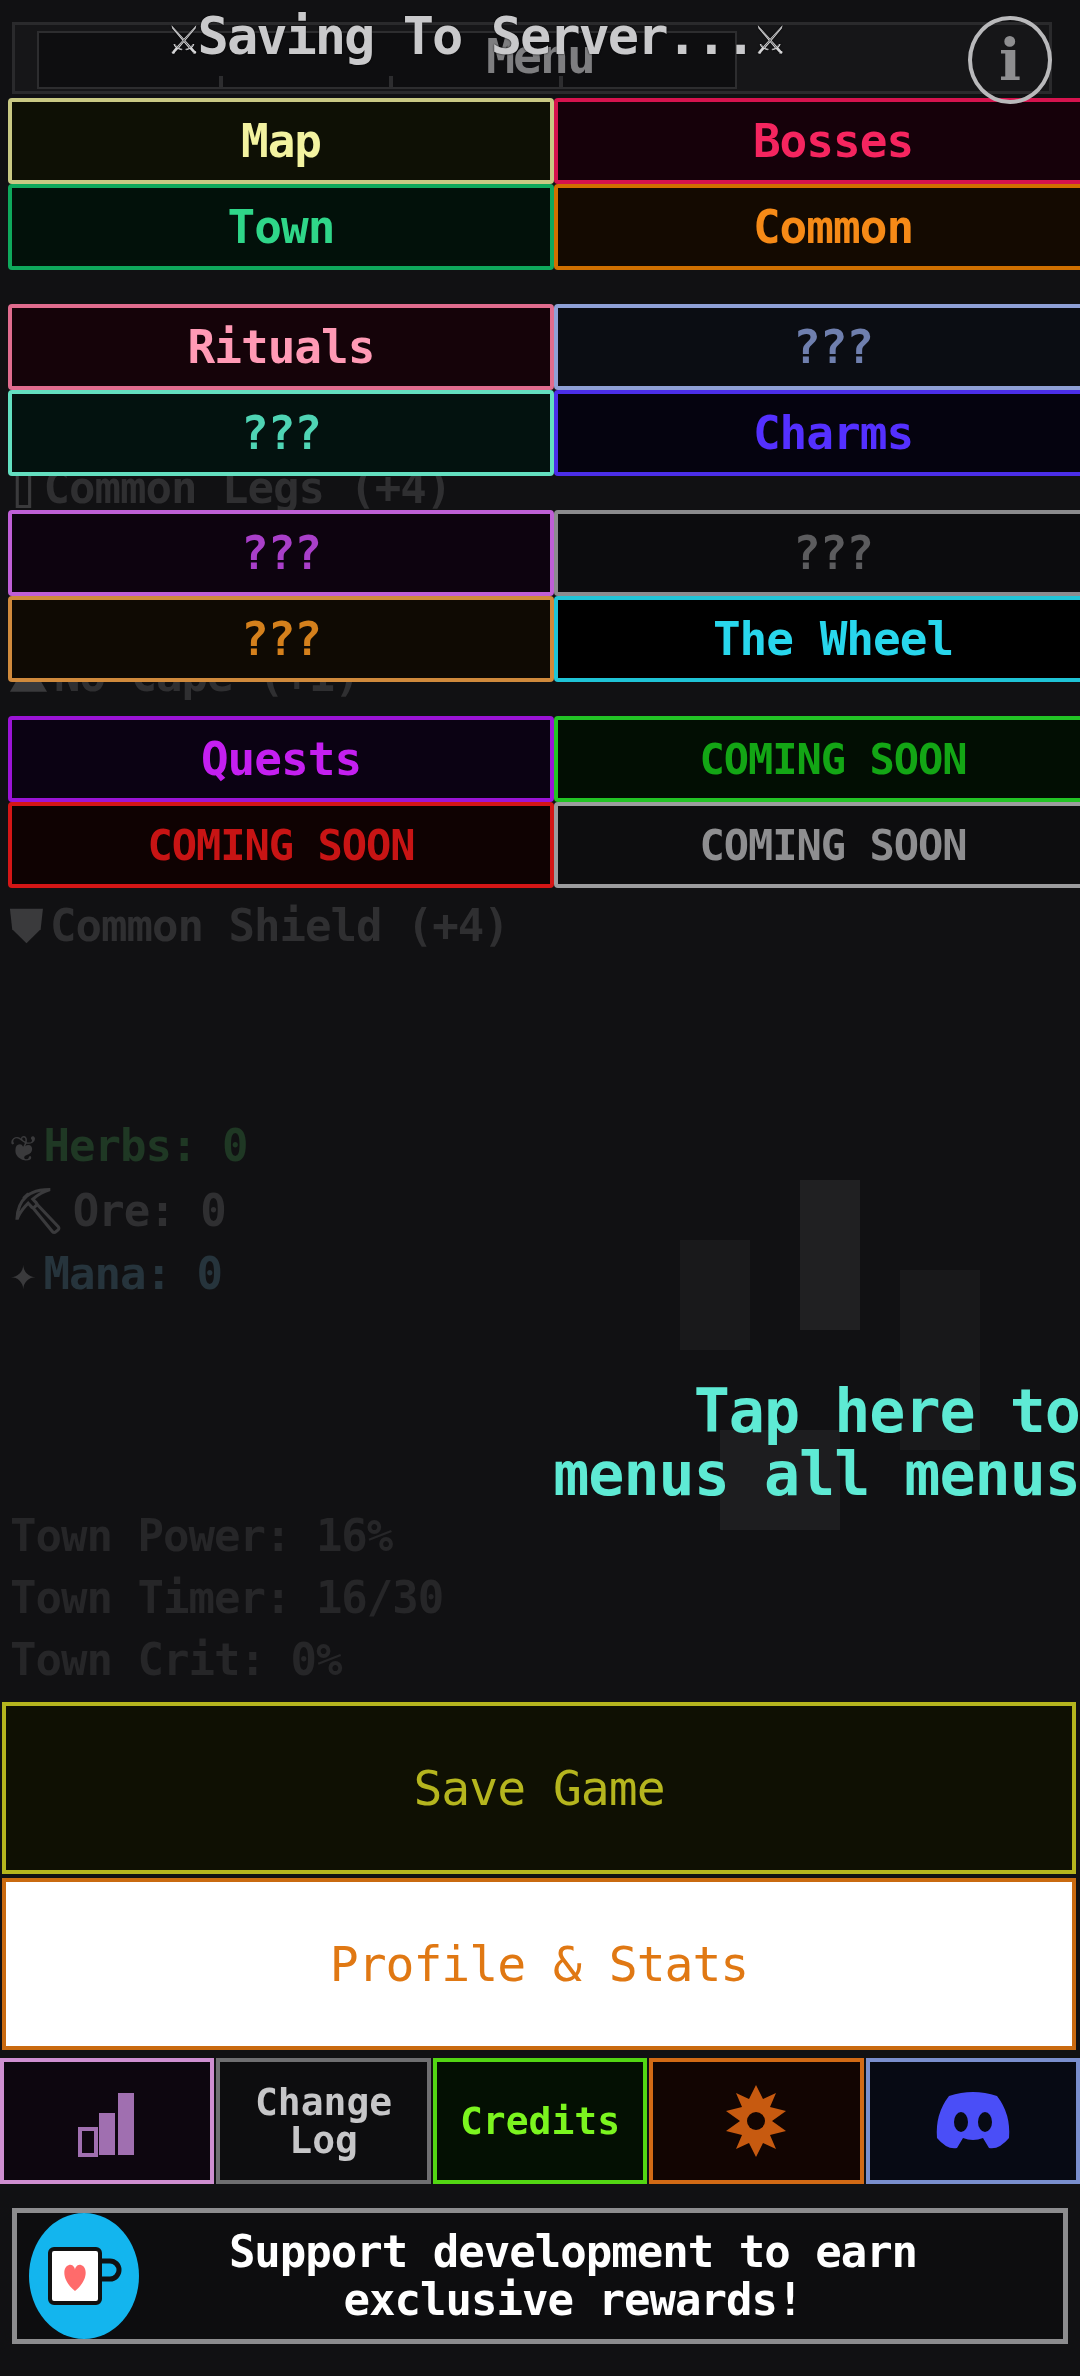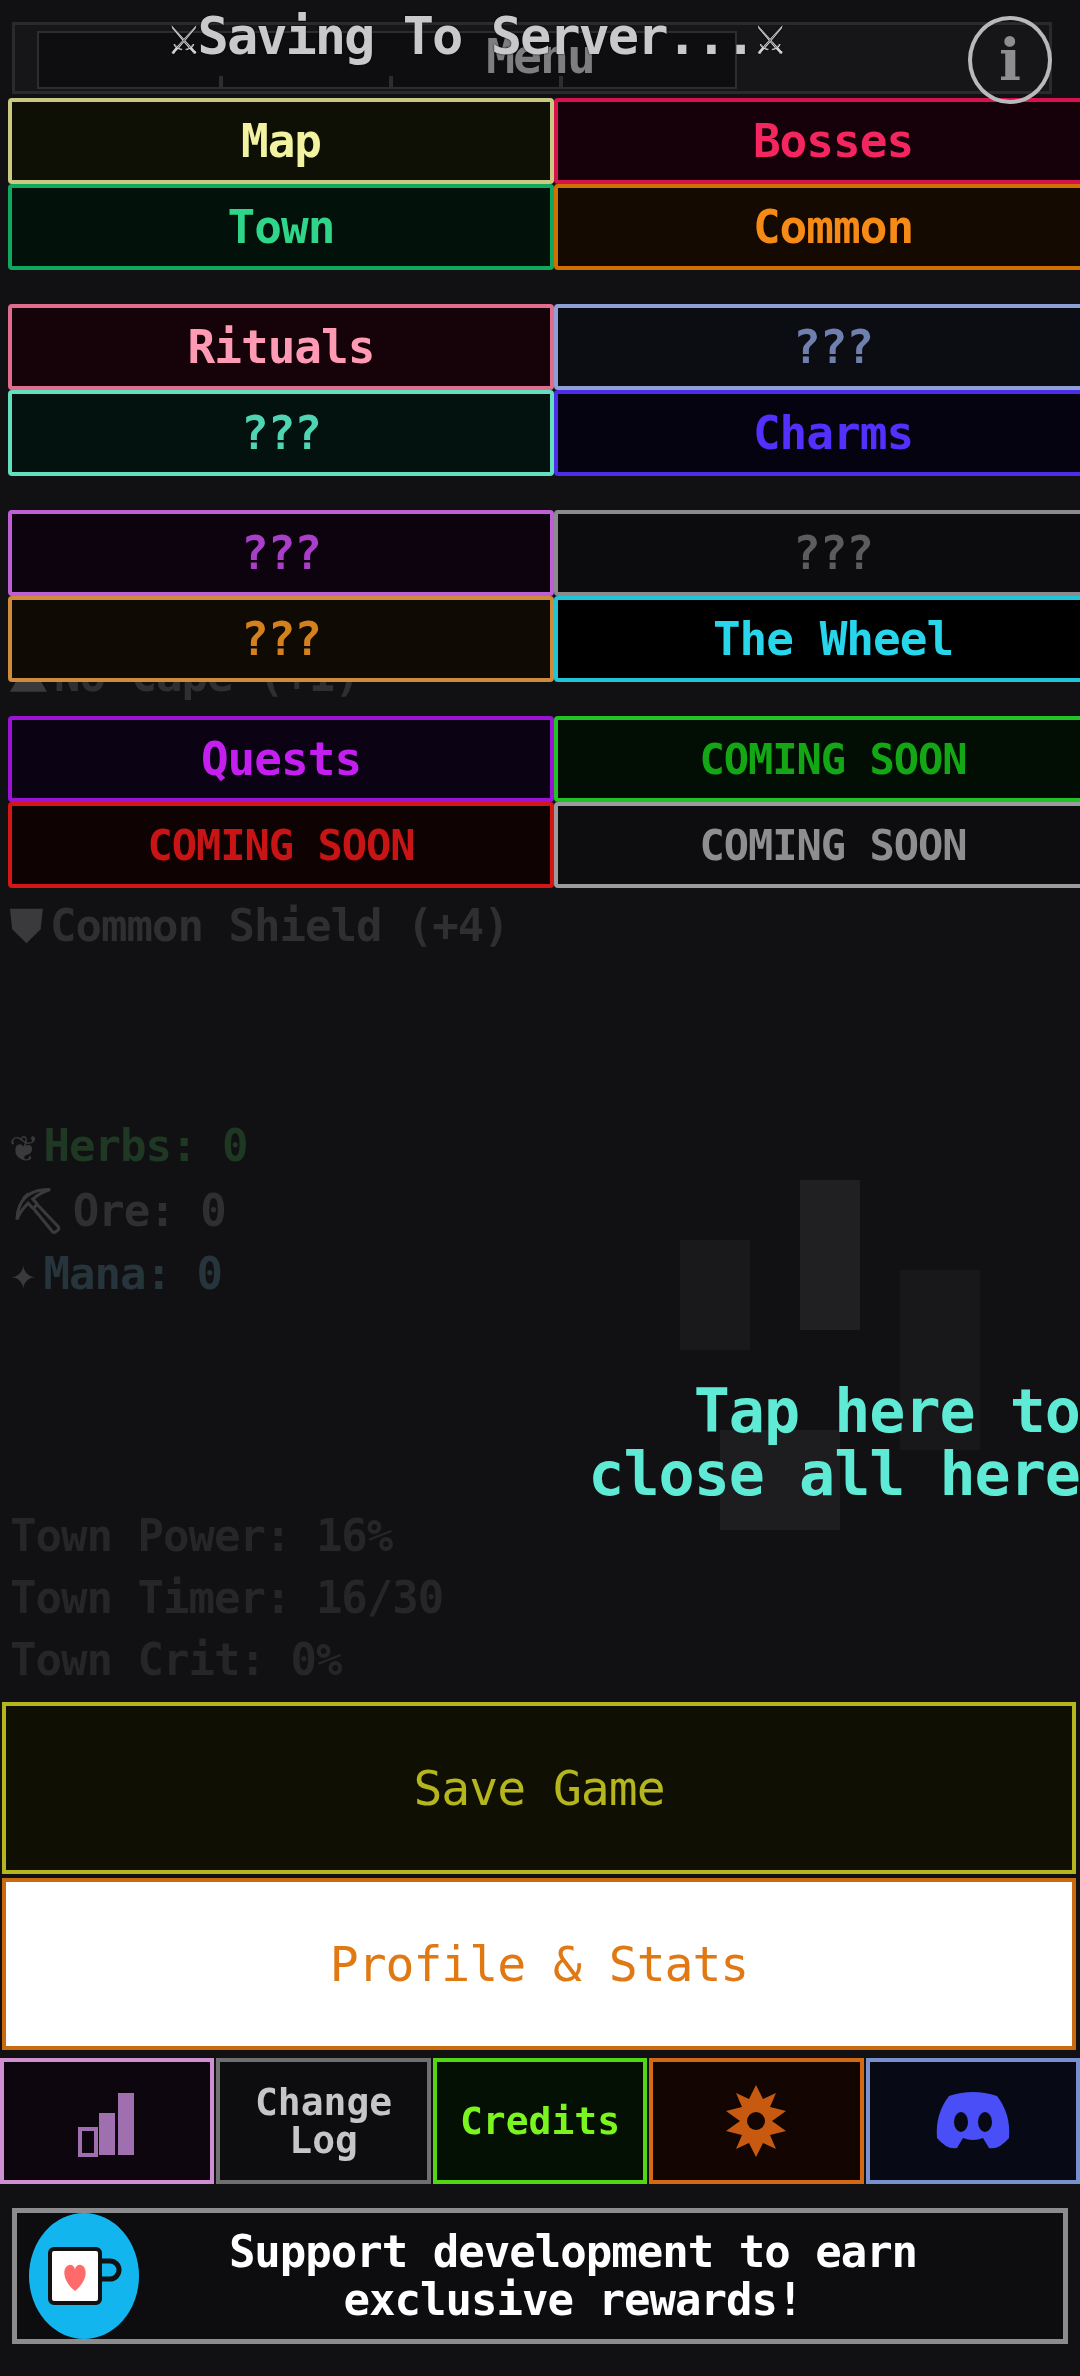--- a/index.html
+++ b/index.html
@@ -134,20 +134,21 @@
   }
 </style>
 </head>
 <body>
 
 <div class="screen">
 
   <div class="bg-layer">
     <div class="bg-blocks"></div>
     <div class="bg-line" style="top:368px"><span class="ic">⛑</span><span>Common Helmet  (+4)</span></div>
+    <div class="bg-line" style="top:462px"><span class="ic">⌷</span><span>Common Legs  (+4)</span></div>
     <div class="bg-line" style="top:524px"><span class="ic">✋</span><span>Common Gloves  (+4)</span></div>
     <div class="bg-line" style="top:588px"><span class="ic">⌐</span><span>Common Boots  (+4)</span></div>
     <div class="bg-line" style="top:650px"><span class="ic">⛰</span><span>No Cape  (+1)</span></div>
     <div class="bg-line" style="top:712px"><span class="ic">♡</span><span>Common Necklace  (+4)</span></div>
     <div class="bg-line" style="top:775px"><span class="ic">◌</span><span>Common Ring  (+4)</span></div>
     <div class="bg-line" style="top:838px"><span class="ic">⚔</span><span>Common Sword  (+4)</span></div>
     <div class="bg-line" style="top:900px"><span class="ic">⛊</span><span>Common Shield  (+4)</span></div>
 
     <div class="bg-line green" style="top:1120px"><span class="ic">❦</span><span>Herbs: 0</span></div>
     <div class="bg-line" style="top:1185px"><span class="ic">⛏</span><span>Ore: 0</span></div>
@@ -237,21 +238,21 @@
           <span>COMING SOON</span>
         </div>
       <div class="mbtn right small" style="border-color:#9c9c9e;background:#0d0d0f;color:#8e8e90">
           <span>COMING SOON</span>
         </div>
     </div>
   </div>
 
   <div class="tap-here">
     <div>Tap here to</div>
-    <div>close all here</div>
+    <div>menus all menus</div>
   </div>
 
   <div class="wide-btn" style="top:1702px;height:172px;border-color:#b5b51e;background:#0f1003;color:#b5b51e">
     <span>Save Game</span>
   </div>
   <div class="wide-btn" style="top:1878px;height:172px;border-color:#c96a10;background:#ffffff;color:#e07813">
     <span>Profile &amp; Stats</span>
   </div>
 
   <div class="icon-row">

